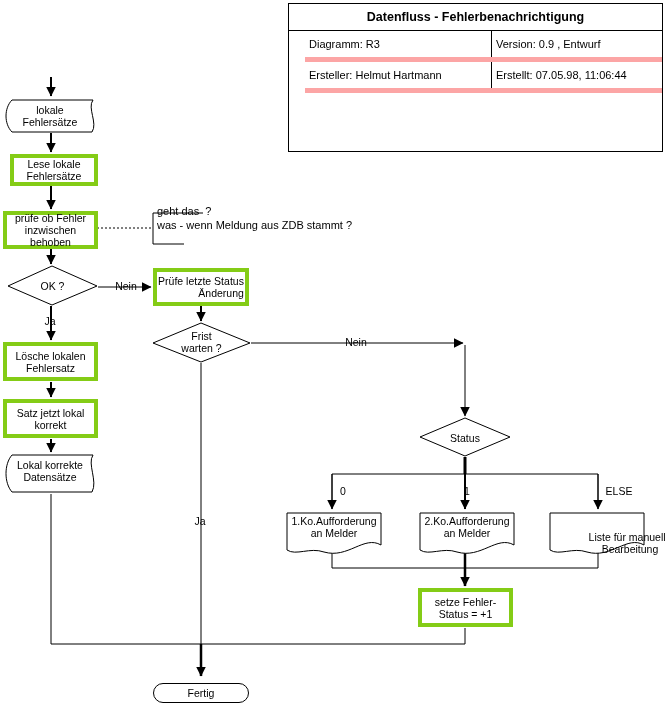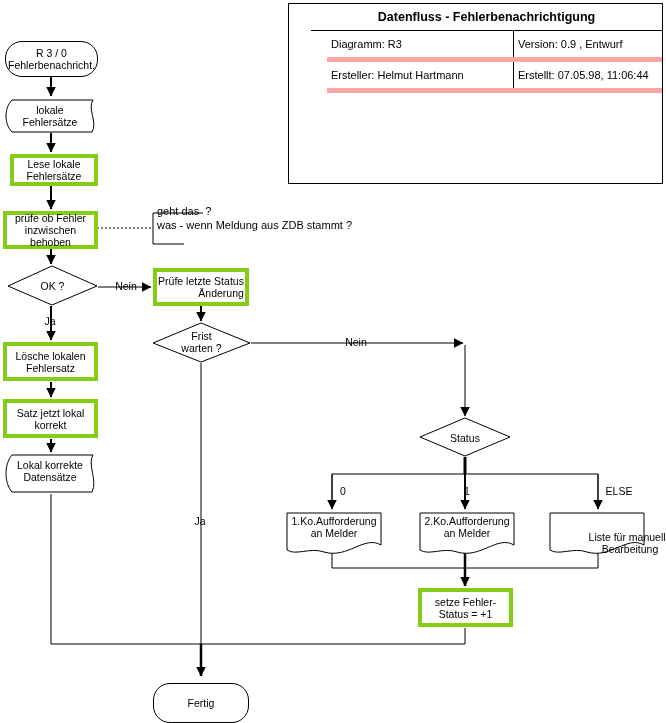--- a/index.html
+++ b/index.html
@@ -15,21 +15,21 @@
   .rect{border:4px solid #84cc16;}
   .term{border:1px solid #000;border-radius:17px;}
   .overlay{background:transparent;}
   .lbl{
     position:absolute;font-size:10.5px;line-height:12px;text-align:center;white-space:nowrap;background:transparent;
   }
   .note{
     position:absolute;font-size:11px;line-height:13.5px;text-align:left;white-space:pre;background:transparent;
   }
   
-  .tbl{position:absolute;left:288px;top:3px;width:375px;height:181px;box-sizing:border-box;border:1px solid #000;background:#fff;padding-left:22px;}
+  .tbl{position:absolute;left:288px;top:3px;width:375px;height:149px;box-sizing:border-box;border:1px solid #000;background:#fff;}
   .tbl-title{height:26px;border-bottom:1px solid #000;display:flex;align-items:center;justify-content:center;font-weight:bold;font-size:12.5px;}
   .tbl-row{display:flex;height:26px;border-bottom:5px solid #fca5a5;margin-left:16px;}
   .tbl-cell{box-sizing:border-box;display:flex;align-items:center;padding-left:4px;font-size:11px;white-space:nowrap;overflow:hidden;}
   .tbl-cell.c1{width:187px;border-right:1px solid #000;flex:none;}
   .tbl-cell.c2{flex:1;}
   .tbl-desc{padding:4px 4px 0 4px;font-size:11px;line-height:12.5px;white-space:pre-line;}
 </style>
 </head>
 <body>
 
@@ -75,22 +75,20 @@
       <path transform="translate(2,454)" d="M10,1 L91,1 C85,10 96,27 90,38 L10,38 C2,29 2,10 10,1 Z"></path>
       <polygon points="8,286 52,266 97,286 52,305"></polygon>
       <polygon points="153,343 201,323 250,343 201,362"></polygon>
       <polygon points="420,437 465,418 510,437 465,456"></polygon>
       <path transform="translate(286,512)" d="M1,1 L95,1 L95,33 C78,23 62,47 38,40 C24,35 10,44 1,38 Z"></path>
       <path transform="translate(419,512)" d="M1,1 L95,1 L95,33 C78,23 62,47 38,40 C24,35 10,44 1,38 Z"></path>
       <path transform="translate(549,512)" d="M1,1 L95,1 L95,33 C78,23 62,47 38,40 C24,35 10,44 1,38 Z"></path>
     </g>
   </svg>
 
-  <div class="node term" style="left:5px;top:41px;width:93px;height:36px;">R 3 / 0
-Fehlerbenachricht.</div>
   <div class="node overlay" style="left:2px;top:99px;width:96px;height:34px;">lokale
 Fehlersätze</div>
   <div class="node rect" style="left:10px;top:154px;width:88px;height:32px;">Lese lokale
 Fehlersätze</div>
   <div class="node rect" style="left:3px;top:211px;width:95px;height:38px;">prüfe ob Fehler
 inzwischen
 behoben</div>
   <div class="node overlay" style="left:8px;top:267px;width:89px;height:38px;">OK ?</div>
   <div class="node rect" style="left:153px;top:268px;width:96px;height:38px;text-align:right;">Prüfe letzte Status
 Änderung</div>
@@ -104,21 +102,21 @@
 Datensätze</div>
   <div class="node overlay" style="left:420px;top:419px;width:90px;height:37px;">Status</div>
   <div class="node overlay" style="left:287px;top:512px;width:94px;height:30px;">1.Ko.Aufforderung
 an Melder</div>
   <div class="node overlay" style="left:420px;top:512px;width:94px;height:30px;">2.Ko.Aufforderung
 an Melder</div>
   <div class="node overlay" style="left:550px;top:528px;width:94px;height:30px;margin-left:33px;">Liste für manuelle
 Bearbeitung</div>
   <div class="node rect" style="left:418px;top:588px;width:95px;height:39px;">setze Fehler-
 Status = +1</div>
-  <div class="node term" style="left:153px;top:683px;width:96px;height:40px;">Fertig</div>
+  <div class="node term" style="left:153px;top:683px;width:96px;height:20px;">Fertig</div>
 
   <div class="lbl" style="left:108px;top:280px;width:36px;">Nein</div>
   <div class="lbl" style="left:40px;top:315px;width:20px;">Ja</div>
   <div class="lbl" style="left:338px;top:336px;width:36px;">Nein</div>
   <div class="lbl" style="left:190px;top:515px;width:20px;">Ja</div>
   <div class="lbl" style="left:337px;top:485px;width:12px;">0</div>
   <div class="lbl" style="left:461px;top:485px;width:12px;">1</div>
   <div class="lbl" style="left:604px;top:485px;width:30px;">ELSE</div>
 
   <div class="note" style="left:157px;top:205px;">geht das  ?

